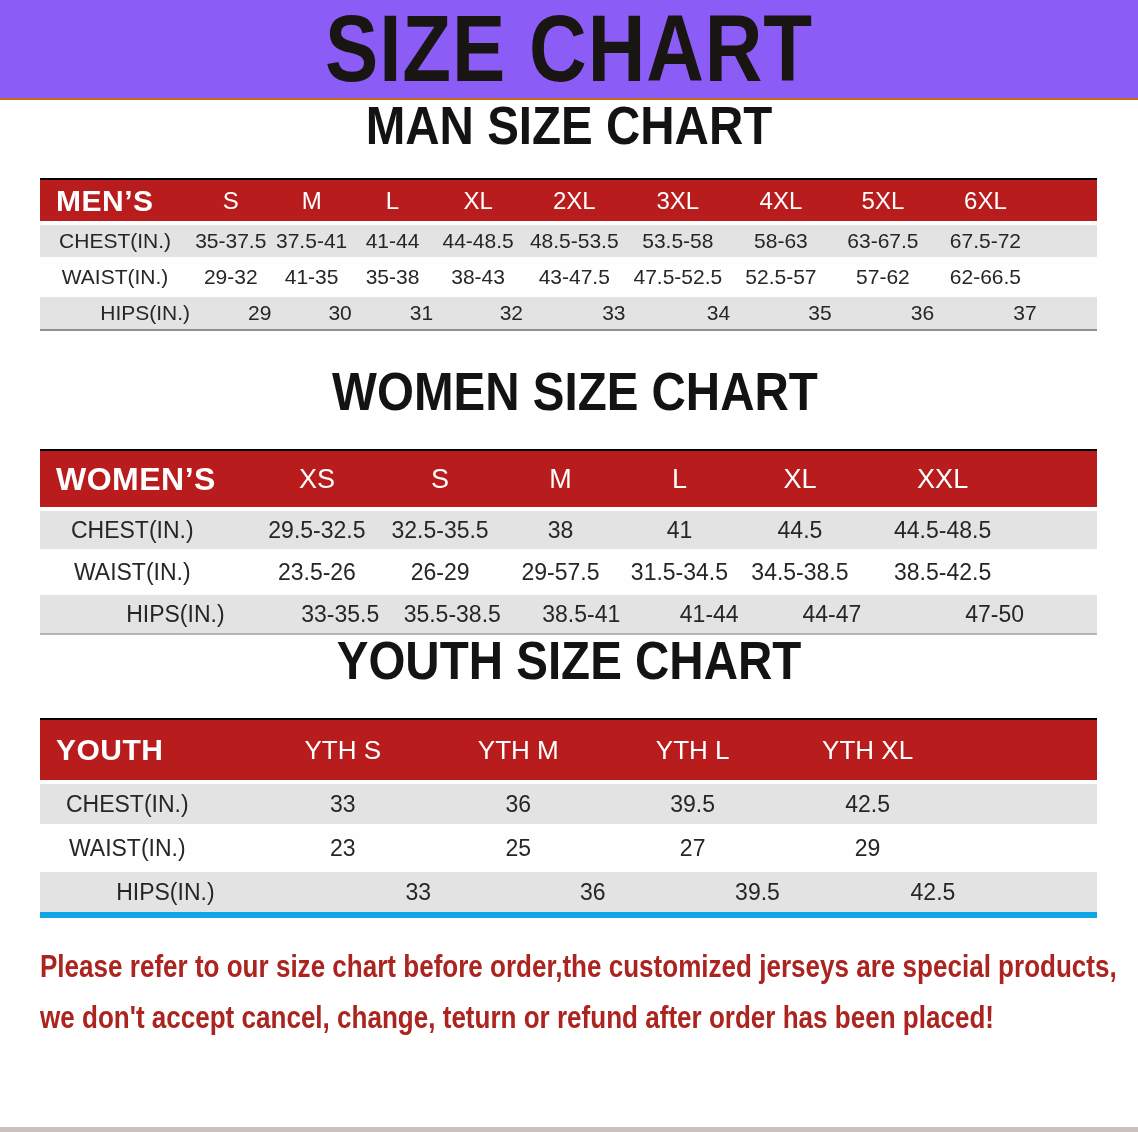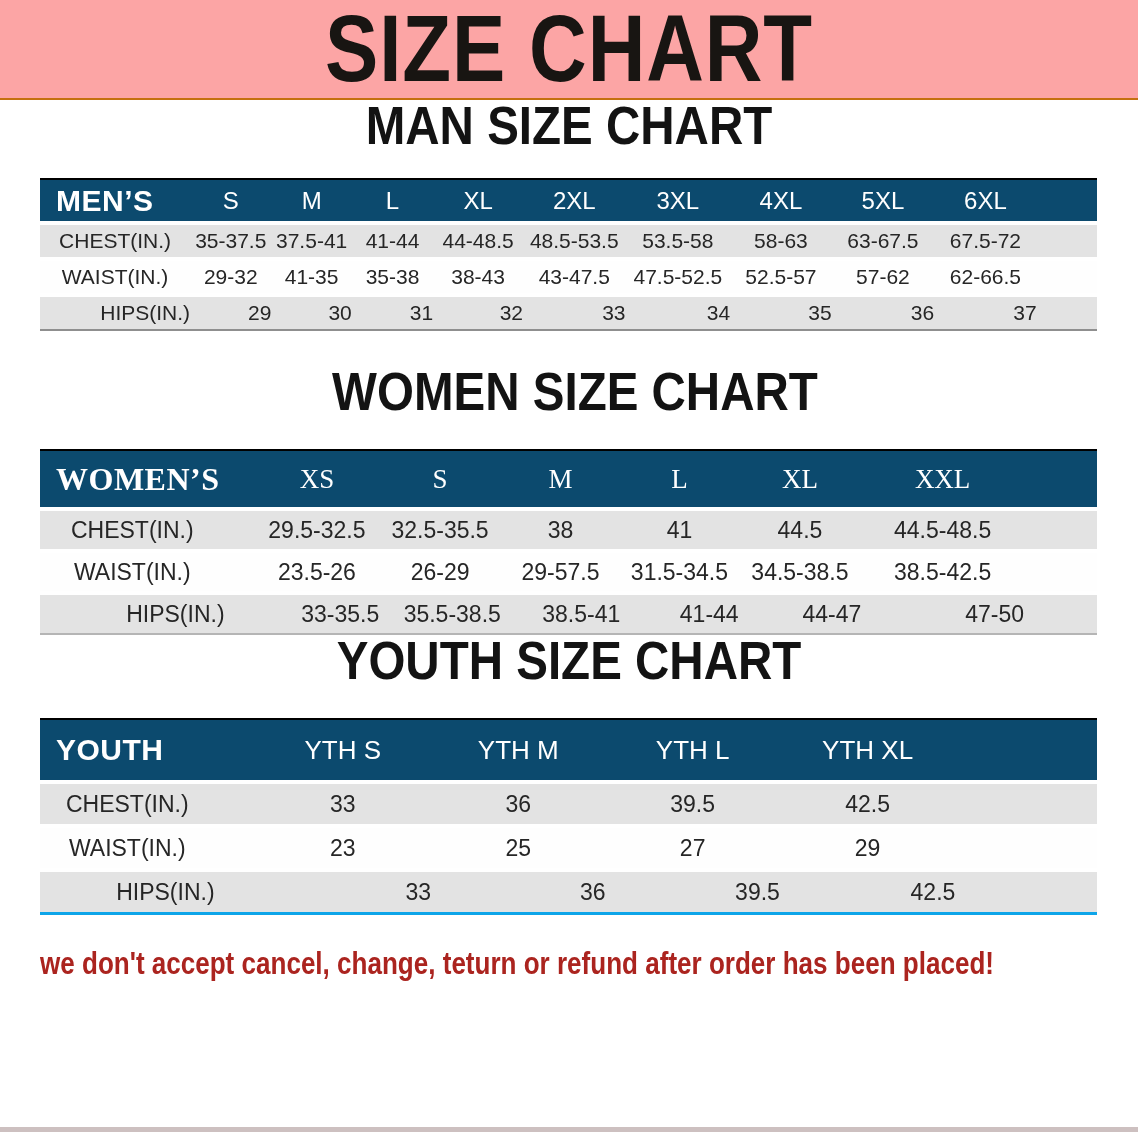--- a/index.html
+++ b/index.html
@@ -3,21 +3,21 @@
 <meta charset="utf-8">
 <style>
   * { margin:0; padding:0; box-sizing:border-box; }
   html,body { background:#ffffff; }
   body {
     width:1138px; height:1132px; overflow:hidden; position:relative;
     font-family:"Liberation Sans", sans-serif;
   }
   
   .banner {
-    height:100px; background:#fca5a5; border-bottom:2px solid #c4700f;
+    height:100px; background:#8b5cf6; border-bottom:2px solid #c4700f;
     display:flex; align-items:center; justify-content:center;
   }
   .banner-title {
     display:inline-block; transform:scaleX(0.85); transform-origin:center;
     font-size:94px; font-weight:bold; color:#181512; letter-spacing:1px;
     line-height:1; white-space:nowrap;
   }
   
   h2.sec-title { text-align:center; line-height:50px; font-weight:bold; color:#131313; }
   h2.sec-title .cond {
@@ -26,47 +26,47 @@
   }
   .t-men   { }
   .t-women { margin-top:35px;padding-left:12px; }
   .t-youth { }
   
   table.size-table {
     width:1057px; margin-left:40px; border-collapse:separate; border-spacing:0;
     table-layout:fixed;
   }
   table.size-table thead th {
-    background:#0c4a6e; color:#ffffff; font-weight:normal; text-align:center;
+    background:#b91c1c; color:#ffffff; font-weight:normal; text-align:center;
     border-top:2px solid #000; border-bottom:4px solid #ffffff; vertical-align:middle;
   }
   table.size-table thead th.tname {
     text-align:left; padding-left:16px; font-weight:bold; letter-spacing:0.5px;
   }
   table.size-table tbody td {
     text-align:center; color:#262626; background:#fefefe;
     border-bottom:4px solid #ffffff; vertical-align:middle;
   }
   table.size-table tbody tr:nth-child(odd) td { background:#e3e3e3; }
   table.size-table tbody tr:last-child td { border-bottom:0;text-align:right; }
   
   table.men { margin-top:17px; border-bottom:2px solid #8f8f8f; }
   table.men thead th { height:47px; font-size:24px; }
   table.men thead th.tname { font-size:30px; }
   table.men tbody td { height:36px; font-size:21px; }
   table.men tbody tr:last-child td { height:32px; }
   
   table.women { margin-top:22px; border-bottom:2px solid #b5b5b5; }
-  table.women thead th { height:62px; font-size:27px;font-family:Liberation Serif, serif; }
+  table.women thead th { height:62px; font-size:27px; }
   table.women thead th.tname { font-size:32px; }
   table.women tbody td { height:42px; font-size:23px; }
   table.women tbody tr:last-child td { height:38px; }
   table.women td.rlabel, table.women th.tname { padding-right:30px; }
   
-  table.youth { margin-top:22px; border-bottom:3px solid #0ea5e9; }
+  table.youth { margin-top:22px; border-bottom:6px solid #0ea5e9; }
   table.youth thead th { height:66px; font-size:26px; }
   table.youth thead th.tname { font-size:30px; }
   table.youth tbody td { height:44px; font-size:23px; }
   table.youth tbody tr:last-child td { height:40px; }
   table.youth td.rlabel { padding-right:40px; }
   
   .footer { margin:26px 0 0 40px; color:#ab241f; }
   .footer .fline { line-height:46px; white-space:nowrap; }
   .footer .fline span {
     display:inline-block; transform:scaleX(0.84); transform-origin:left center;
@@ -256,16 +256,17 @@
       <td>33</td>
       <td>36</td>
       <td>39.5</td>
       <td>42.5</td>
       <td></td>
     </tr>
   </tbody>
 </table>
 
 <div class="footer">
+  <div class="fline"><span>Please refer to our size chart before order,the customized jerseys are special products,</span></div>
   <div class="fline"><span>we don't accept cancel, change, teturn or refund after order has been placed!</span></div>
 </div>
 
 <div class="bottom-strip"></div>
 
 </body></html>

